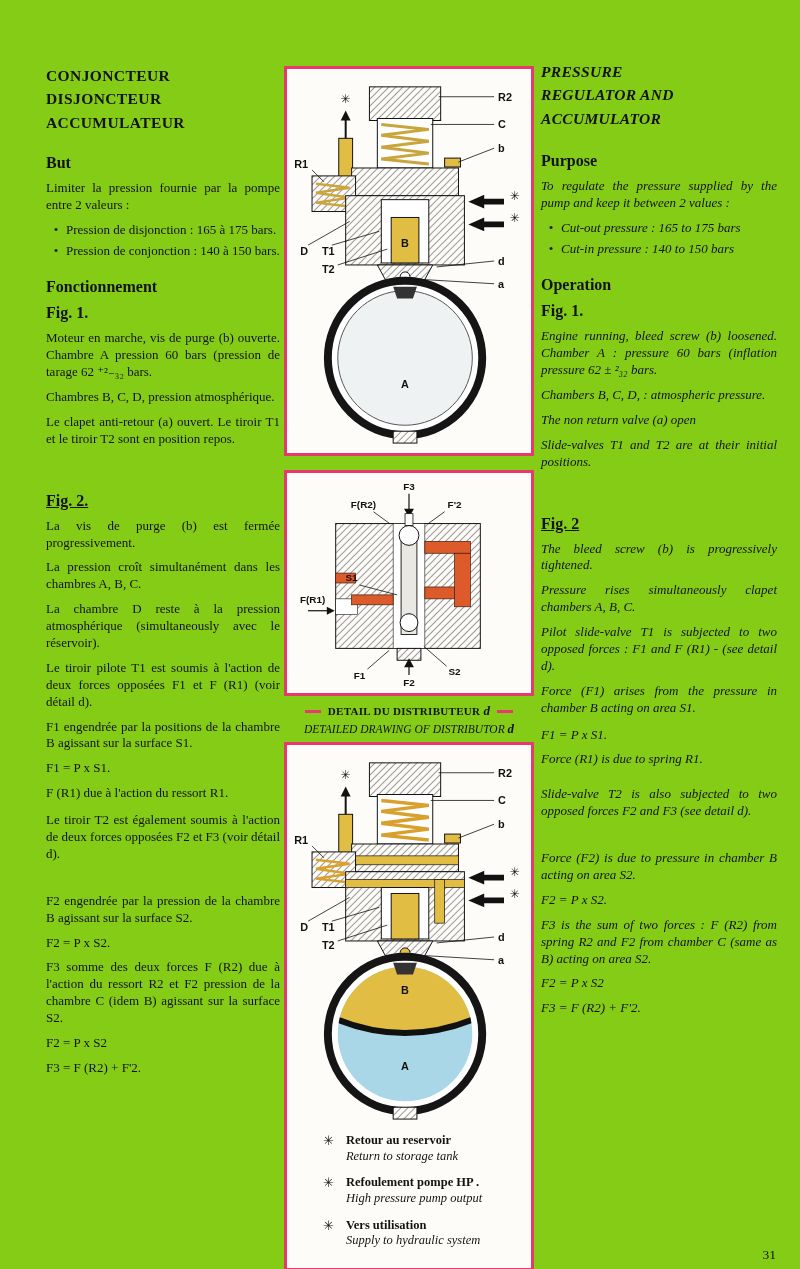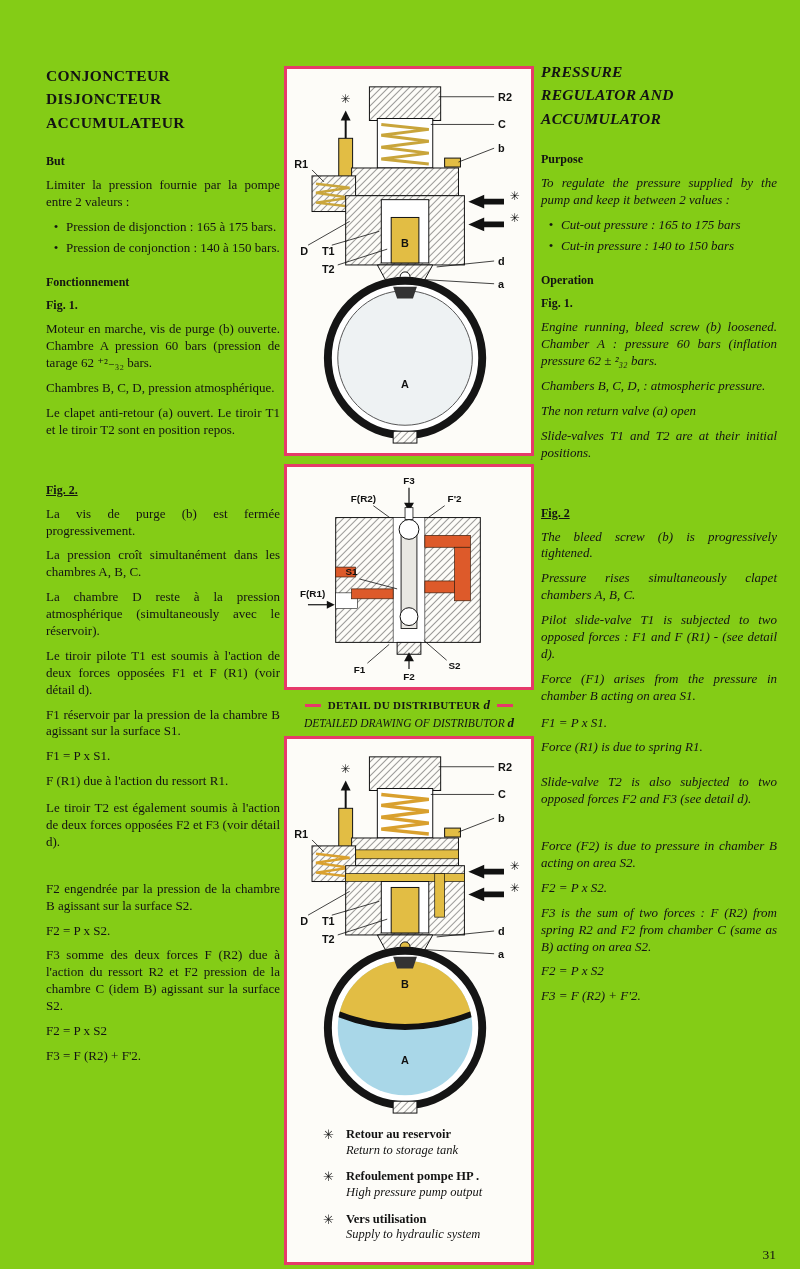--- a/index.html
+++ b/index.html
@@ -16,39 +16,39 @@
   .col { position: absolute; }
   .col-left  { left: 46px;  top: 64px; width: 234px; }
   .col-center{ left: 284px; top: 66px; width: 250px; }
   .col-right { left: 541px; top: 60px; width: 236px; }
 
   .fr-title { font-size: 15.5px; font-weight: bold; letter-spacing: .4px; line-height: 1.5; margin-bottom: 20px; }
   .fr-title .tl { display:block; }
   .en-title { font-size: 15.5px; font-weight: bold; font-style: italic; letter-spacing: .3px; line-height: 1.5; margin-bottom: 22px; }
   .en-title .tl { display:block; }
 
-  .sec { font-size: 12px; font-weight: bold; margin: 0 0 8px; }
+  .sec { font-size: 16px; font-weight: bold; margin: 0 0 8px; }
   .p { font-size: 13px; line-height: 1.3; text-align: justify; margin: 0 0 8px; }
   .col-right .p, .col-right .bullet { font-style: italic; }
   .bullet { display: flex; font-size: 13px; line-height: 1.3; margin: 0 0 5px; }
   .bullet .dot { flex: none; width: 20px; text-align: center; font-style: normal; }
   .bullet .bullet-text { flex: 1; text-align: justify; }
 
   .gap-sm { margin-top: 10px; }
   .gap-md { margin-top: 18px; }
   .gap-lg { margin-top: 30px; }
   .gap-xl { margin-top: 44px; text-decoration: underline; }
 
   .figure-box {
     border: 3px solid #e63a6a;
     background: #fdfcf8;
     display: flex; flex-direction: column; align-items: center;
     padding: 4px 2px;
   }
-  .box2 { margin-top: 8px; padding: 5px 16px; }
+  .box2 { margin-top: 14px; padding: 5px 16px; }
   .box3 { margin-top: 4px; }
 
   .detail-caption {
     display: flex; align-items: center; justify-content: center; gap: 7px;
     margin-top: 7px;
     font-size: 11px; font-weight: bold; letter-spacing: .3px;
   }
   .pink-dash { display:inline-block; width: 16px; height: 3px; background: #e63a6a; }
   .cap-d { font-style: italic; font-weight: bold; font-size: 13px; }
   .detail-caption-en { text-align: center; font-size: 11.5px; font-style: italic; margin: 2px 0 5px; }
@@ -96,21 +96,21 @@
     <h3 class="sec">Fig. 1.</h3>
     <p class="p">Moteur en marche, vis de purge (b) ouverte. Chambre A pression 60 bars (pression de tarage 62 ⁺²₋₃₂ bars.</p>
     <p class="p">Chambres B, C, D, pression atmosphérique.</p>
     <p class="p">Le clapet anti-retour (a) ouvert. Le tiroir T1 et le tiroir T2 sont en position repos.</p>
 
     <h3 class="sec gap-xl">Fig. 2.</h3>
     <p class="p">La vis de purge (b) est fermée progressivement.</p>
     <p class="p">La pression croît simultanément dans les chambres A, B, C.</p>
     <p class="p">La chambre D reste à la pression atmosphérique (simultaneously avec le réservoir).</p>
     <p class="p">Le tiroir pilote T1 est soumis à l'action de deux forces opposées F1 et F (R1) (voir détail d).</p>
-    <p class="p">F1 réservoir par la pression de la chambre B agissant sur la surface S1.</p>
+    <p class="p">F1 engendrée par la positions de la chambre B agissant sur la surface S1.</p>
     <p class="p">F1 = P x S1.</p>
     <p class="p">F (R1) due à l'action du ressort R1.</p>
     <p class="p gap-sm">Le tiroir T2 est également soumis à l'action de deux forces opposées F2 et F3 (voir détail d).</p>
     <p class="p gap-lg">F2 engendrée par la pression de la chambre B agissant sur la surface S2.</p>
     <p class="p">F2 = P x S2.</p>
     <p class="p">F3 somme des deux forces F (R2) due à l'action du ressort R2 et F2 pression de la chambre C (idem B) agissant sur la surface S2.</p>
     <p class="p">F2 = P x S2</p>
     <p class="p">F3 = F (R2) + F'2.</p>
   </div>
 

